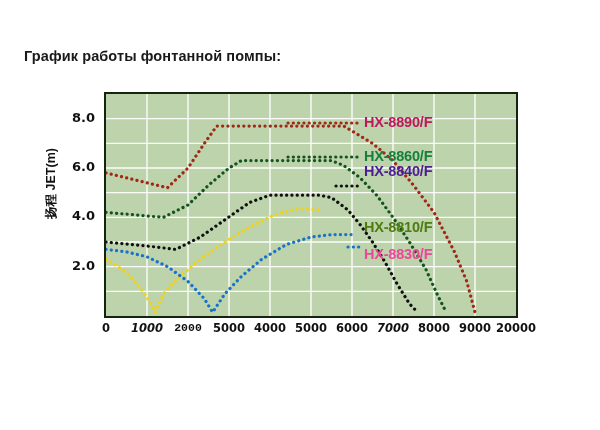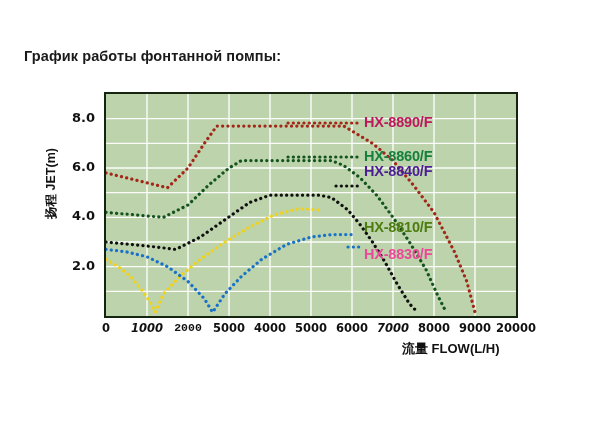--- a/index.html
+++ b/index.html
@@ -90,21 +90,20 @@
 </style>
 </head>
 <body>
 
 <div id="page-wrap">
 
   <div class="chart-title">График работы фонтанной помпы:</div>
 
   <div class="y-axis-title">扬程 JET(m)</div>
 
-  <div class="x-axis-title">流量 FLOW(L/H)</div>
 
   <div id="ytick-layer">
       <div class="ytick" style="left: 55px; top: 257.667px;">2.0</div>
       <div class="ytick" style="left: 55px; top: 208.333px;">4.0</div>
       <div class="ytick" style="left: 55px; top: 159px;">6.0</div>
       <div class="ytick" style="left: 55px; top: 109.667px;">8.0</div>
     </div>
   <div id="xtick-layer">
       <div class="xtick" style="width: 46px; left: 83px;">0</div>
       <div class="xtick" style="width: 46px; left: 124px; font-style: italic;">1000</div>

